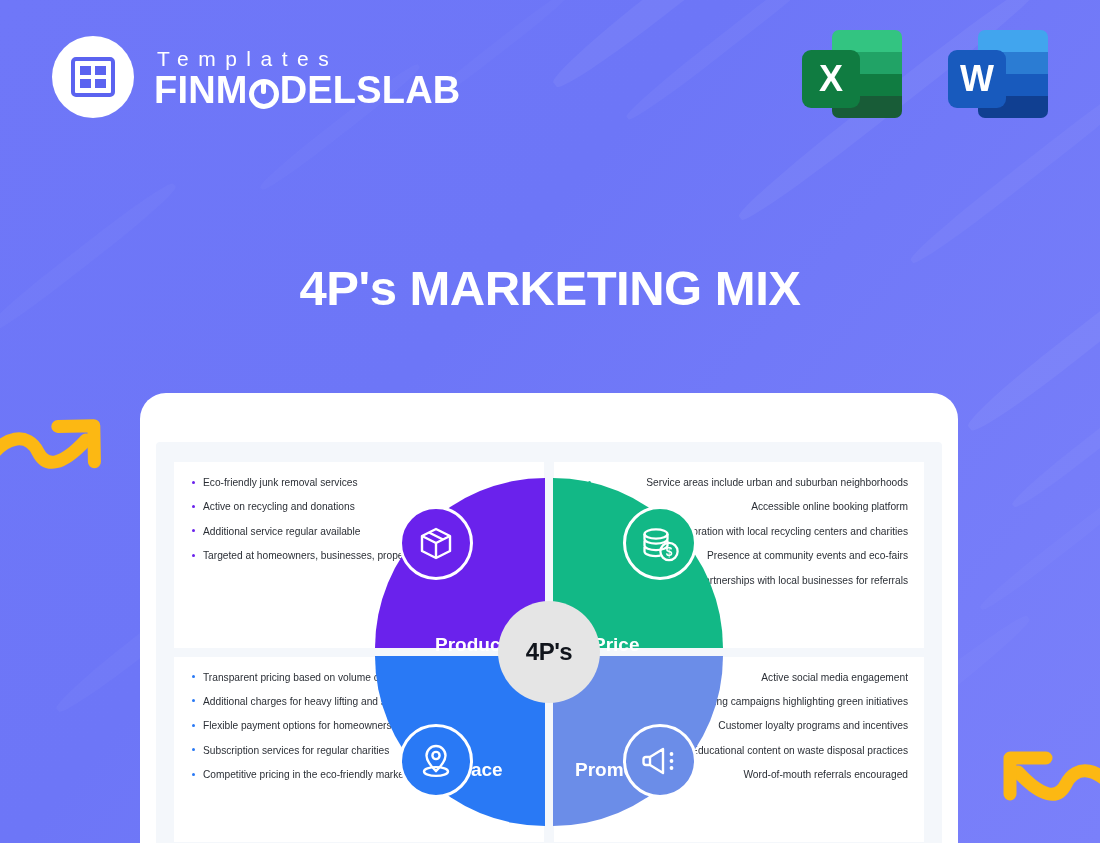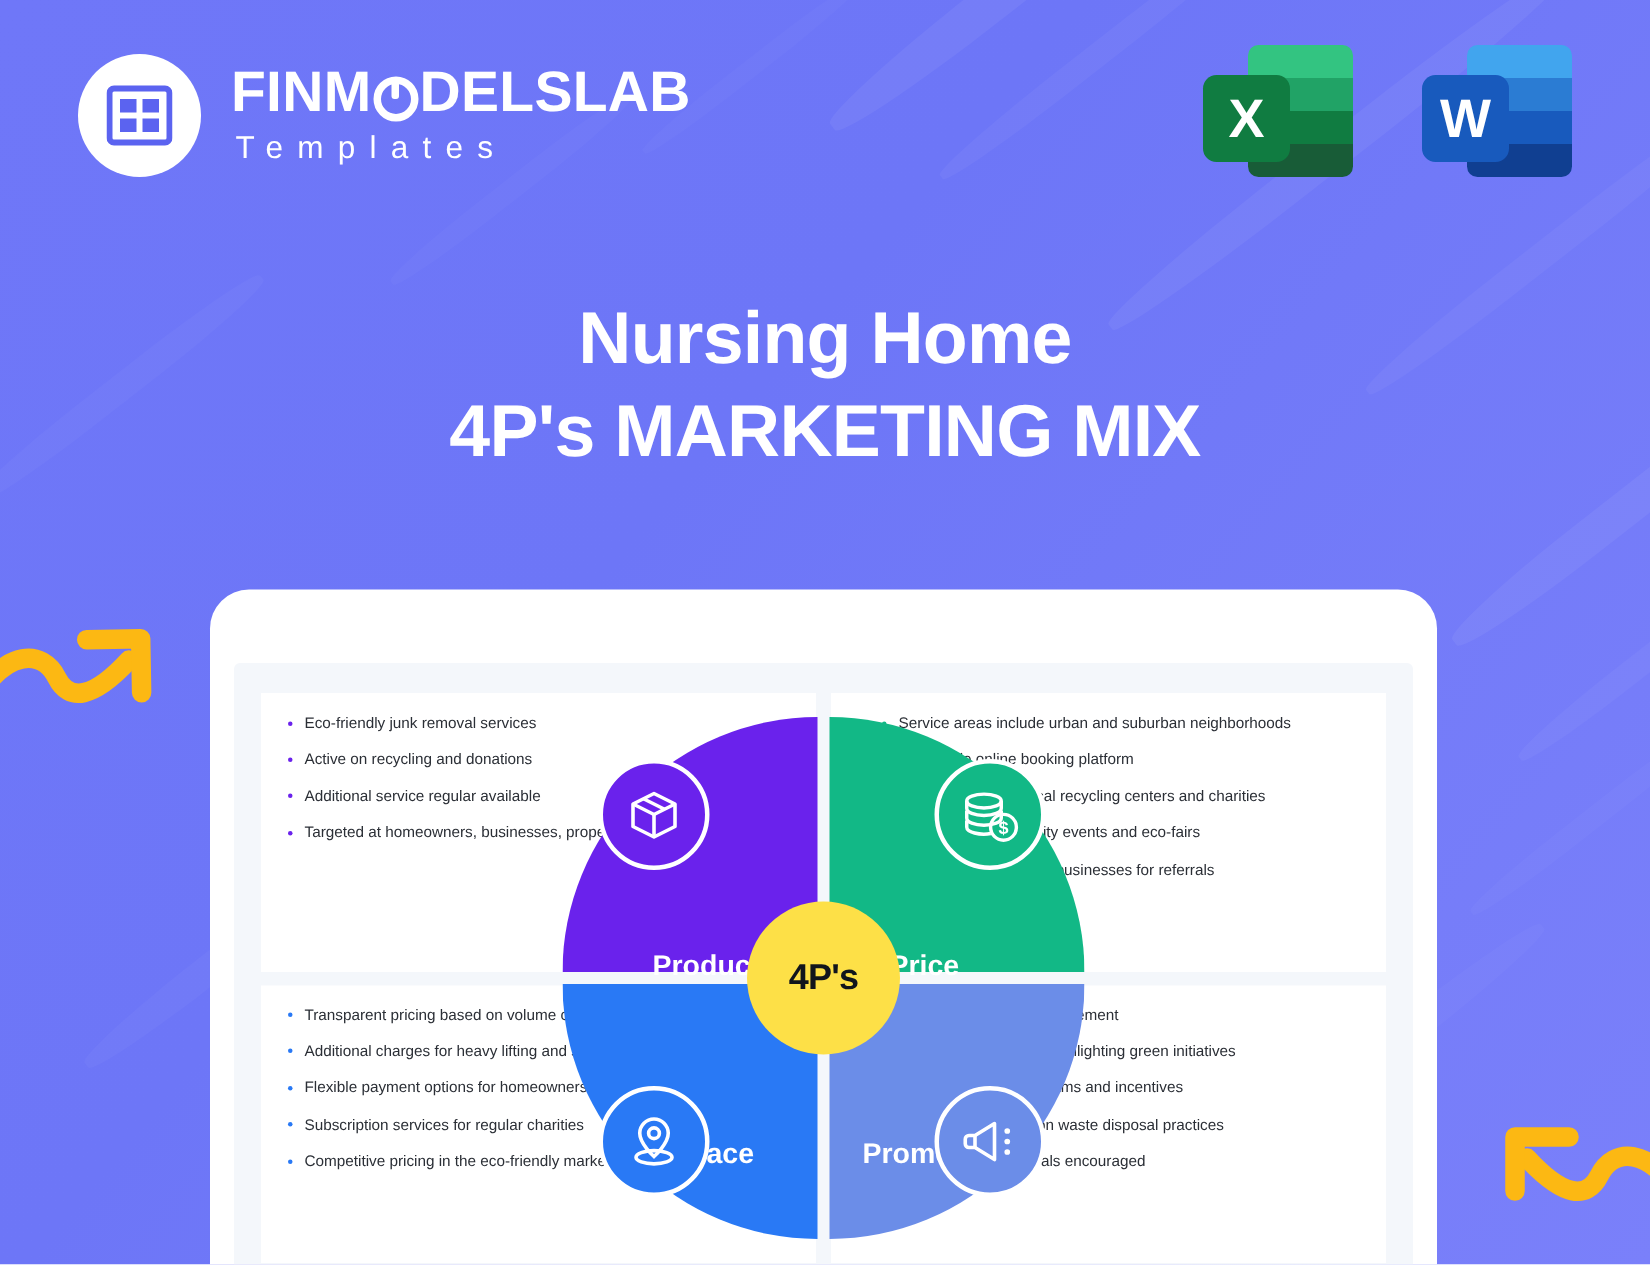--- a/index.html
+++ b/index.html
@@ -135,21 +135,21 @@
   }
   .bullets li:last-child { margin-bottom: 0; }
   .bullets li::before {
     content: ""; position: absolute; left: 2px; top: 4.5px;
     width: 3px; height: 3px; border-radius: 50%;
   }
   .cell.q-product .bullets li::before { background: #6a22ec; }
   .cell.q-price   .bullets li::before { background: #12b886; }
   .cell.q-place   .bullets li::before { background: #2979f5; }
   .cell.q-promo   .bullets li::before { background: #6b8de8; }
-  .cell.q-price  .bullets, .cell.q-promo .bullets { padding-left: 32px; }
+  .cell.q-price  .bullets, .cell.q-promo .bullets { padding-left: 32px; text-align: right; }
   .cell.q-product .bullets, .cell.q-place .bullets { padding-right: 28px; }
 
   
   #wheel {
     position: absolute; left: 50%; top: 50%;
     transform: translate(-50%,-50%);
     width: 348px; height: 348px;
     pointer-events: none;
   }
   .quad {
@@ -181,21 +181,21 @@
   }
   #ic-product { left: 24px;  top: 28px;  background:#6a22ec; }
   #ic-price   { left: 248px; top: 28px;  background:#12b886; }
   #ic-place   { left: 24px;  top: 246px; background:#2979f5; }
   #ic-promo   { left: 248px; top: 246px; background:#6b8de8; }
 
   #center-hub {
     position: absolute; left: 50%; top: 50%;
     transform: translate(-50%,-50%);
     width: 102px; height: 102px; border-radius: 50%;
-    background: #fde047;
+    background: #e5e5e5;
     display:flex; align-items:center; justify-content:center;
     font-size: 24px; font-weight: 800; color: #11151c;
     letter-spacing: -0.5px;
   }
 </style>
 </head>
 <body>
 
 <div id="stage">
 
@@ -216,29 +216,29 @@
     <div id="logo-badge">
       <svg width="44" height="44" viewBox="0 0 44 44">
         <rect x="2" y="4" width="40" height="36" rx="3" fill="none" stroke="#5b63f0" stroke-width="4"></rect>
         <rect x="9" y="11" width="11" height="9" fill="#5b63f0"></rect>
         <rect x="24" y="11" width="11" height="9" fill="#5b63f0"></rect>
         <rect x="9" y="24" width="11" height="9" fill="#5b63f0"></rect>
         <rect x="24" y="24" width="11" height="9" fill="#5b63f0"></rect>
       </svg>
     </div>
     <div class="logo-text-wrap">
+      <div id="logo-sub">Templates</div>
       <div id="logo-wordmark">
         <span class="pre">FINM</span>
         <span class="o-mark">
           <span class="ring"></span>
             <span class="stem"></span>
         </span>
         <span class="post">DELSLAB</span>
       </div>
-      <div id="logo-sub">Templates</div>
     </div>
   </div>
 
   <div id="office-icons">
     <div class="office-icon xl">
       <div class="oi-sheet">
         <span></span>
           <span></span>
           <span></span>
           <span></span>
@@ -249,21 +249,20 @@
       <div class="oi-sheet">
         <span></span>
           <span></span>
           <span></span>
           <span></span>
       </div>
       <div class="oi-tile">W</div>
     </div>
   </div>
 
-  <div id="title-1">Nursing Home</div>
   <div id="title-2">4P's MARKETING MIX</div>
 
   <svg id="arrow-left" width="150" height="75" viewBox="0 0 150 75">
     <path d="M4 56 C22 26, 46 24, 56 44 C64 60, 80 58, 104 32" stroke="#fcb813" stroke-width="13" fill="none" stroke-linecap="round"></path>
     <path d="M76 18 L112 18 L112 54" stroke="#fcb813" stroke-width="13" fill="none" stroke-linecap="round" stroke-linejoin="round" transform="rotate(-1 100 30)"></path>
   </svg>
 
   <svg id="arrow-right" width="150" height="75" viewBox="0 0 150 75">
     <g transform="translate(150,0) scale(-1,1)">
       <path d="M4 56 C22 26, 46 24, 56 44 C64 60, 80 58, 104 32" stroke="#fcb813" stroke-width="13" fill="none" stroke-linecap="round"></path>

